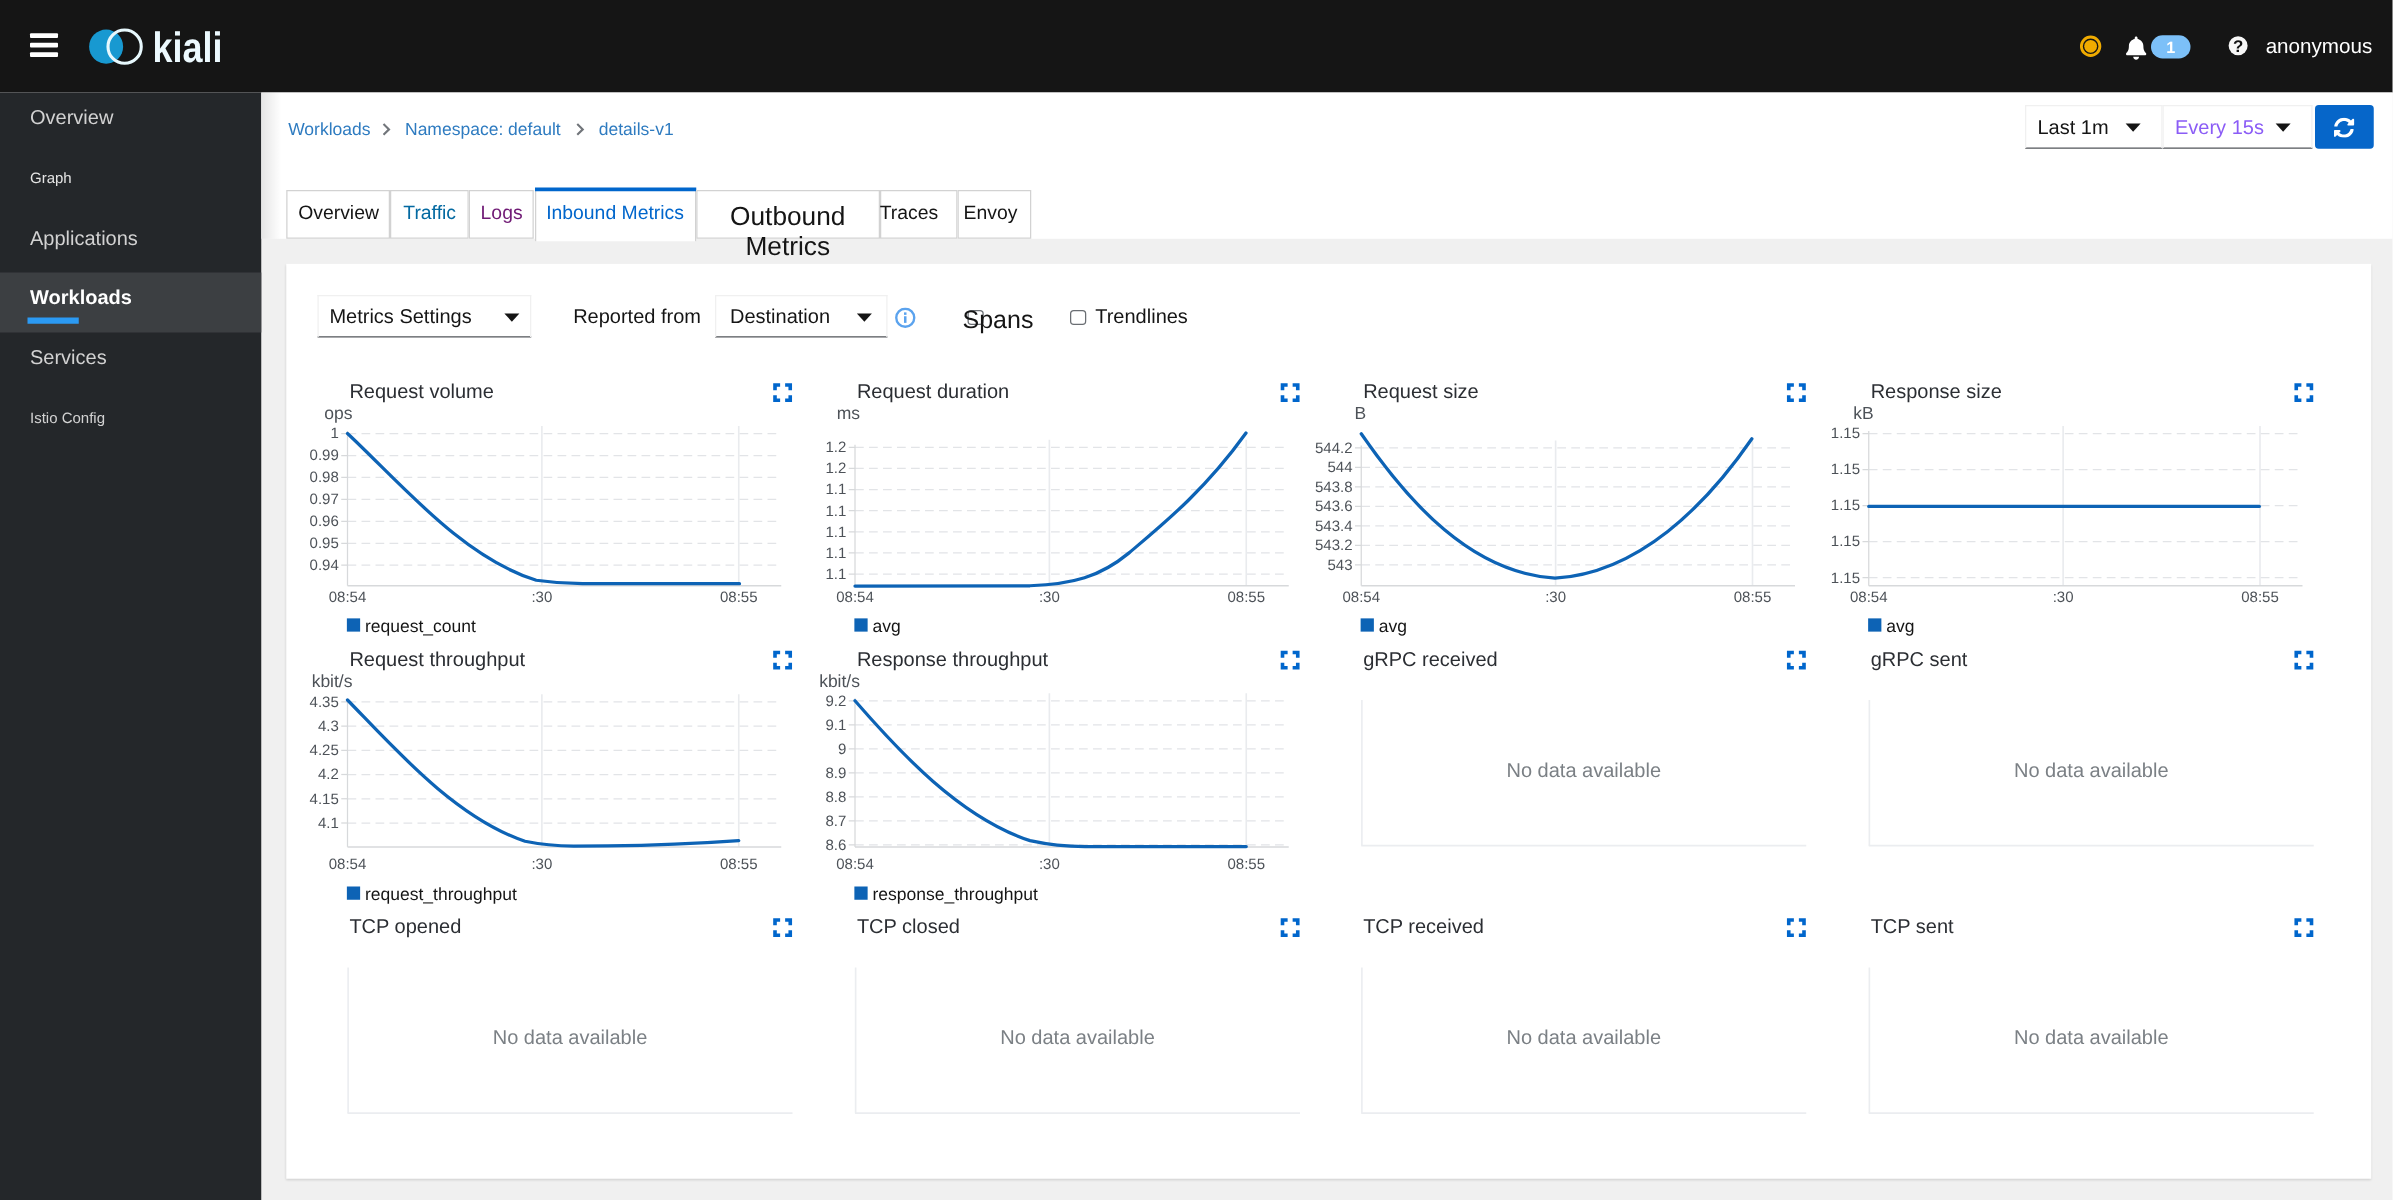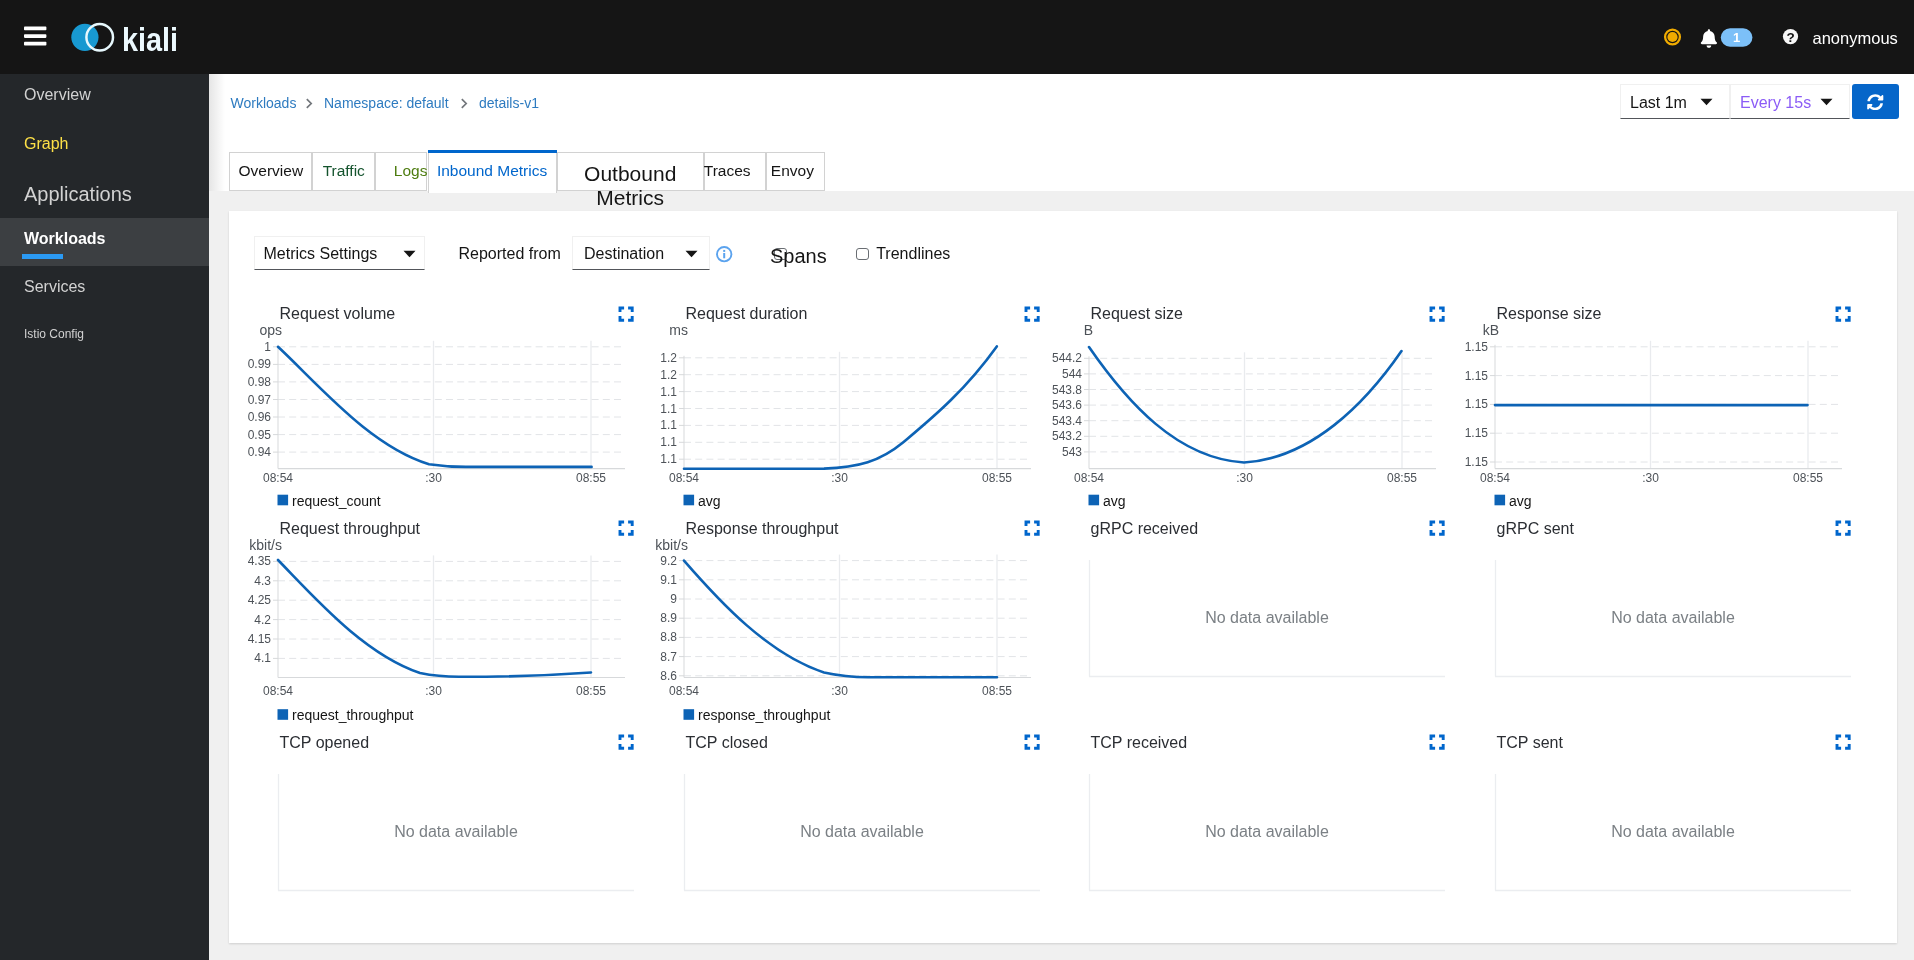--- a/index.html
+++ b/index.html
@@ -24,22 +24,22 @@
     <rect x="1720.8" y="28.2" width="31.6" height="18.6" rx="9.3" fill="#7cc0f8"></rect>
     <text x="1736.6" y="37.8" font-size="13" font-weight="bold" fill="#ffffff" text-anchor="middle" dominant-baseline="central">1</text>
     <circle cx="1790.5" cy="36.6" r="7.6" fill="#f7f7f7"></circle>
     <text x="1790.5" y="37.1" font-size="13.5" font-weight="bold" fill="#111" text-anchor="middle" dominant-baseline="central">?</text>
     <text x="1812.5" y="37.8" font-size="16.5" fill="#ffffff" dominant-baseline="central">anonymous</text>
   </svg>
 </div>
 <div style="position:absolute;left:0;top:74px;width:209px;height:886px;background:#24272a">
     <div style="position:absolute;left:0;top:141px;width:209px;height:52px;background:none"></div>
     <div style="position:absolute;left:24px;top:12.400000000000006px;font-size:16px;color:#d2d2d2">Overview</div>
-    <div style="position:absolute;left:24px;top:60.900000000000006px;font-size:16px;color:#fde047">Graph</div>
-    <div style="position:absolute;left:24px;top:108.69999999999999px;font-size:20px;color:#d2d2d2">Applications</div>
+    <div style="position:absolute;left:24px;top:60.900000000000006px;font-size:12px;color:#e5e5e5">Graph</div>
+    <div style="position:absolute;left:24px;top:108.69999999999999px;font-size:16px;color:#d2d2d2">Applications</div>
     <div style="position:absolute;left:0;top:143.5px;width:209px;height:48.4px;background:#3c3f42"></div>
     <div style="position:absolute;left:24px;top:155.8px;font-size:16px;font-weight:bold;color:#ffffff">Workloads</div>
     <div style="position:absolute;left:22px;top:180.2px;width:40.5px;height:4.6px;background:#2b9af3"></div>
     <div style="position:absolute;left:24px;top:203.7px;font-size:16px;color:#d2d2d2">Services</div>
     <div style="position:absolute;left:24px;top:253.10000000000002px;font-size:12px;color:#d2d2d2">Istio Config</div>
   </div>
 
 <div style="position:absolute;left:209px;top:74px;width:1705px;height:117px;background:#ffffff"></div>
 <div style="position:absolute;left:209px;top:74px;width:16px;height:117px;background:linear-gradient(to right,rgba(0,0,0,0.10),rgba(0,0,0,0))"></div>
 <div style="position:absolute;left:230.5px;top:95px;font-size:14px;color:#2e7bc0">Workloads</div>
@@ -62,23 +62,23 @@
     <path d="M0.5,0.8 L6.5,7.3 L12.5,0.8 Z" fill="#151515"></path>
   </svg>
 <div style="position:absolute;left:1851.5px;top:84px;width:47.5px;height:35px;background:#0666c9;border-radius:3px">
   <svg style="position:absolute;left:15.5px;top:9.5px" width="16.5" height="16.5" viewBox="0 0 512 512">
       <path d="M370.72 133.28C339.46 104 298.89 88 255.85 88c-77.46.07-144.33 53.18-162.79 126.85-1.34 5.36-6.12 9.15-11.65 9.15H24.1c-7.5 0-13.19-6.81-11.8-14.18C33.93 94.92 134.81 8 256 8c66.45 0 126.79 26.14 171.32 68.69L465.16 38.84C480.28 23.72 506 34.43 506 55.81V176c0 13.25-10.75 24-24 24H361.81c-21.38 0-32.09-25.85-16.97-40.97l25.88-25.75zM24 312h120.19c21.38 0 32.09 25.85 16.97 40.97l-25.88 25.75C166.54 408 207.11 424.05 250.15 424c77.46-.07 144.33-53.18 162.79-126.85 1.34-5.36 6.12-9.15 11.65-9.15h57.3c7.5 0 13.19 6.81 11.8 14.18C478.07 417.08 377.19 504 256 504c-66.45 0-126.79-26.14-171.32-68.69L46.84 473.16C31.72 488.28 6 477.57 6 456.19V336c0-13.25 10.75-24 24-24z" fill="#ffffff"></path>
     </svg>
 </div>
 <div style="position:absolute;left:229.3px;top:151.9px;width:83.09999999999997px;height:39.2px;background:#fff;border:1px solid #d2d2d2;box-sizing:border-box"></div>
 <div style="position:absolute;left:229.3px;top:162px;width:83.09999999999997px;text-align:center;font-size:15.5px;color:#151515">Overview</div>
 <div style="position:absolute;left:312.4px;top:151.9px;width:62.700000000000045px;height:39.2px;background:#fff;border:1px solid #d2d2d2;box-sizing:border-box"></div>
-<div style="position:absolute;left:312.4px;top:162px;width:62.700000000000045px;text-align:center;font-size:15.5px;color:#14532d">Traffic</div>
+<div style="position:absolute;left:312.4px;top:162px;width:62.700000000000045px;text-align:center;font-size:15.5px;color:#0369a1">Traffic</div>
 <div style="position:absolute;left:375.1px;top:151.9px;width:52.39999999999998px;height:39.2px;background:#fff;border:1px solid #d2d2d2;box-sizing:border-box"></div>
-<div style="position:absolute;left:375.1px;top:162px;width:52.39999999999998px;text-align:right;font-size:15.5px;color:#4d7c0f">Logs</div>
+<div style="position:absolute;left:375.1px;top:162px;width:52.39999999999998px;text-align:center;font-size:15.5px;color:#701a75">Logs</div>
 <div style="position:absolute;left:427.5px;top:151.9px;width:129.10000000000002px;height:41px;background:#fff;border-left:1px solid #d2d2d2;border-right:1px solid #d2d2d2;box-sizing:border-box"></div>
 <div style="position:absolute;left:427.5px;top:149.6px;width:129.10000000000002px;height:3px;background:#0066cc"></div>
 <div style="position:absolute;left:427.5px;top:162px;width:129.10000000000002px;text-align:center;font-size:15.5px;color:#0066cc">Inbound Metrics</div>
 <div style="position:absolute;left:556.6px;top:151.9px;width:147.19999999999993px;height:39.2px;background:#fff;border:1px solid #d2d2d2;box-sizing:border-box"></div>
 <div style="position:absolute;left:556.6px;top:162px;width:147.19999999999993px;text-align:center;font-size:21px;color:#151515">Outbound Metrics</div>
 <div style="position:absolute;left:703.8px;top:151.9px;width:62.60000000000002px;height:39.2px;background:#fff;border:1px solid #d2d2d2;box-sizing:border-box"></div>
 <div style="position:absolute;left:703.8px;top:162px;width:41px;text-align:center;font-size:15.5px;color:#151515">Traces</div>
 <div style="position:absolute;left:766.4px;top:151.9px;width:58.60000000000002px;height:39.2px;background:#fff;border:1px solid #d2d2d2;box-sizing:border-box"></div>
 <div style="position:absolute;left:766.4px;top:162px;width:52px;text-align:center;font-size:15.5px;color:#151515">Envoy</div>
 

